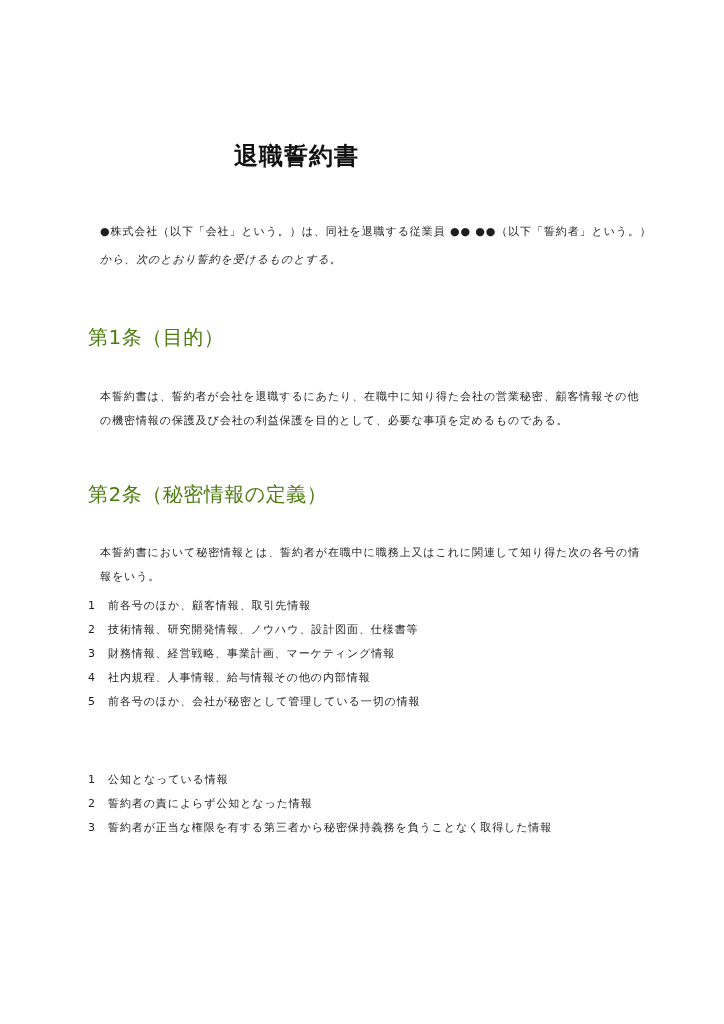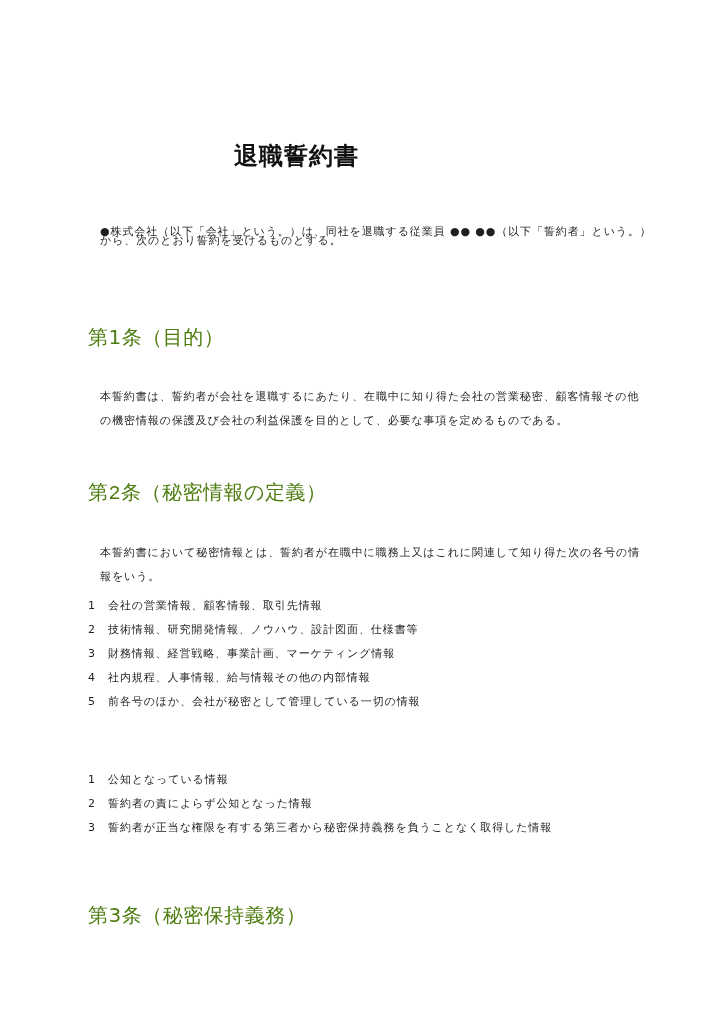--- a/index.html
+++ b/index.html
@@ -75,39 +75,39 @@
   </style>
 </head>
 <body>
 
 <div class="page">
 
   <h1 class="title">退職誓約書</h1>
 
   <div>
     <p class="para" style="top:208px;">●株式会社（以下「会社」という。）は、同社を退職する従業員 ●● ●●（以下「誓約者」という。）</p>
-    <p class="para" style="top:217px;">から、次のとおり誓約を受けるものとする。</p>
+    <p class="para" style="top:236px;font-style:italic;">から、次のとおり誓約を受けるものとする。</p>
   </div>
 
   <h2 class="heading" style="top:323px;">第1条（目的）</h2>
   <div>
     <p class="para" style="top:373px;">本誓約書は、誓約者が会社を退職するにあたり、在職中に知り得た会社の営業秘密、顧客情報その他</p>
     <p class="para" style="top:397px;">の機密情報の保護及び会社の利益保護を目的として、必要な事項を定めるものである。</p>
   </div>
 
-  <h2 class="heading" style="top:480px;font-family:Liberation Mono, monospace;">第2条（秘密情報の定義）</h2>
+  <h2 class="heading" style="top:480px;">第2条（秘密情報の定義）</h2>
   <div>
     <p class="para" style="top:529px;">本誓約書において秘密情報とは、誓約者が在職中に職務上又はこれに関連して知り得た次の各号の情</p>
     <p class="para" style="top:553px;">報をいう。</p>
   </div>
 
   <ul class="list" style="top:594px;">
     <li>
       <span class="num">1</span>
-      <span>会社の営業情報、顧客情報、取引先情報</span>
+      <span>前各号のほか、顧客情報、取引先情報</span>
     </li>
     <li>
       <span class="num">2</span>
       <span>技術情報、研究開発情報、ノウハウ、設計図面、仕様書等</span>
     </li>
     <li>
       <span class="num">3</span>
       <span>財務情報、経営戦略、事業計画、マーケティング情報</span>
     </li>
     <li>
@@ -129,15 +129,14 @@
     <li>
       <span class="num">2</span>
       <span>誓約者の責によらず公知となった情報</span>
     </li>
     <li>
       <span class="num">3</span>
       <span>誓約者が正当な権限を有する第三者から秘密保持義務を負うことなく取得した情報</span>
     </li>
   </ul>
 
-  <h2 class="heading" style="top:901px;">第3条（秘密保持義務）</h2>
 
 </div>
 
 </body></html>

